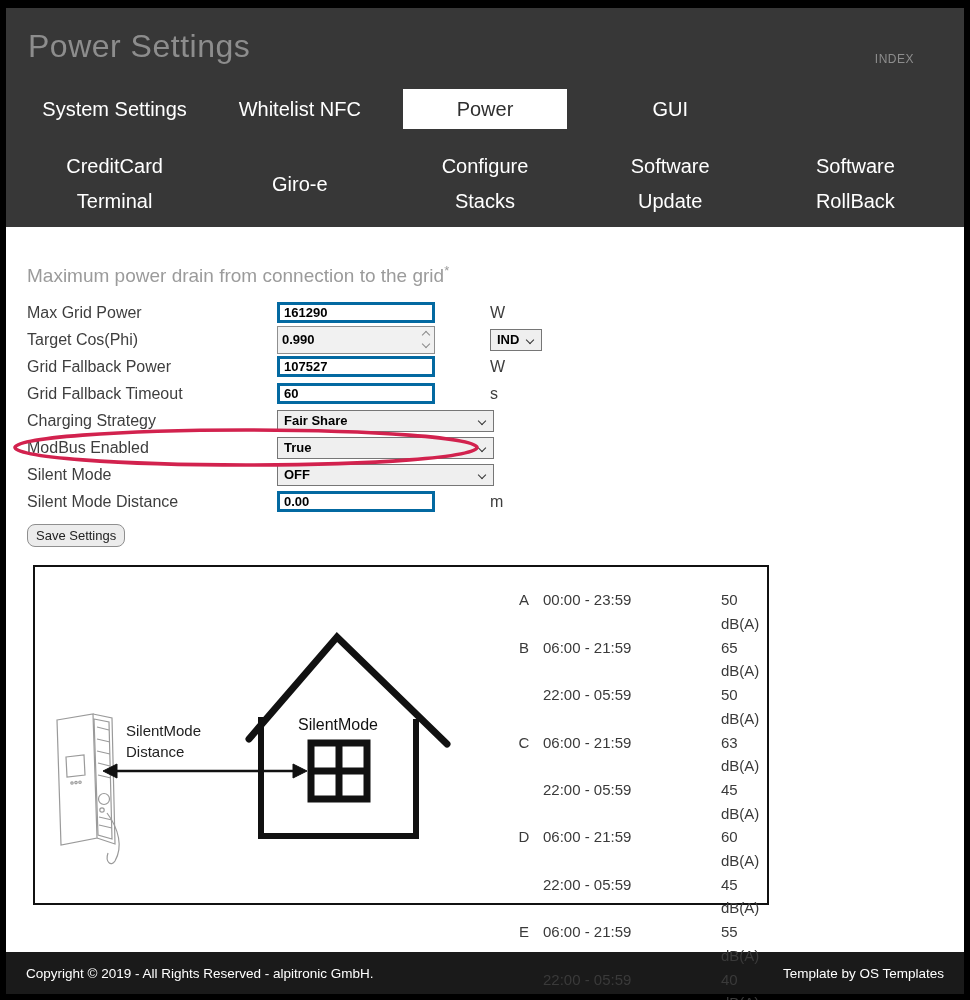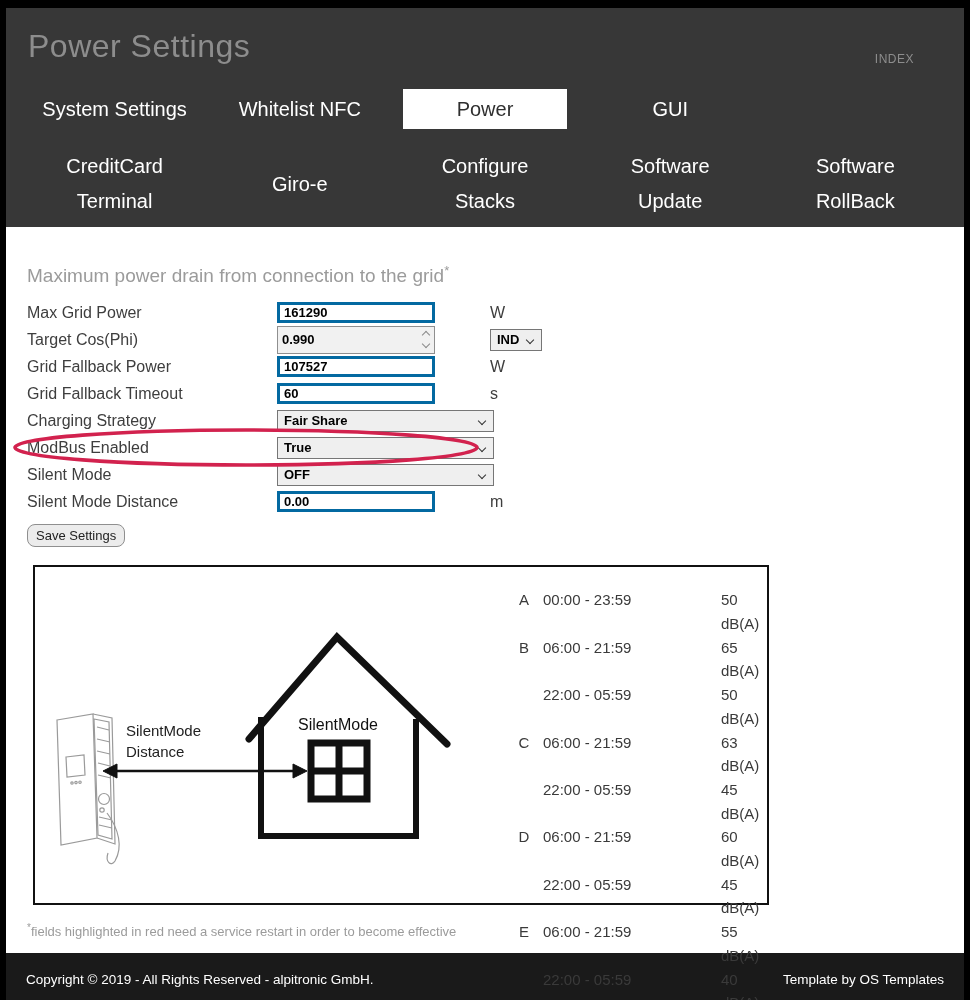--- a/index.html
+++ b/index.html
@@ -58,21 +58,21 @@
   .highlight-svg { position:absolute; left:-16px; top:-7px; width:470px; height:41px; pointer-events:none; z-index:5; }
   
   .diagram { position:relative; margin:18px 0 0 6px; width:736px; height:340px; border:2px solid #111; background:#fff; }
   .diagram-svg { position:absolute; left:0; top:0; }
   .noise-table { position:absolute; left:470px; top:21px; display:grid; grid-template-columns:38px 150px auto; font-size:15px; color:#3a3a3a; line-height:23.7px; }
   .noise-zone { text-align:center; }
   .noise-level { padding-left:28px; }
   
   .note { margin-top:17px; font-size:13px; color:#9b9b9b; }
   .note sup { font-size:10px; }
-  .footer { height:53px; flex:none; background:#1a1a1a; display:flex; align-items:center; justify-content:space-between; padding:0 20px; color:#fff; font-size:13.5px; }
+  .footer { height:42px; flex:none; background:#1a1a1a; display:flex; align-items:center; justify-content:space-between; padding:0 20px; color:#fff; font-size:13.5px; }
 </style>
 </head>
 <body>
 
 <div class="page">
 
   <div class="header">
     <h1 class="page-title">Power Settings</h1>
     <a class="index-link">INDEX</a>
     <div class="tabs">
@@ -247,21 +247,20 @@
         <div class="noise-level">40 dB(A)</div>
 
         <div class="noise-zone">F</div>
         <div class="noise-time">06:00 - 21:59</div>
         <div class="noise-level">50 dB(A)</div>
 
       </div>
 
     </div>
 
-    <p class="note"><sup>*</sup><span>fields highlighted in red need a service restart in order to become effective</span></p>
   </div>
 
   <div class="footer">
     <span>Copyright © 2019 - All Rights Reserved - alpitronic GmbH.</span>
     <span>Template by OS Templates</span>
   </div>
 
 </div>
 
 </body></html>

